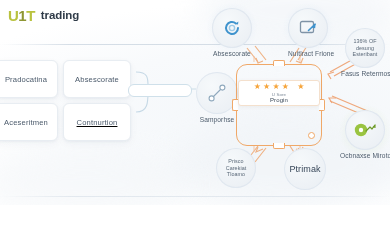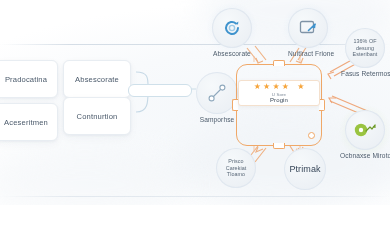--- a/index.html
+++ b/index.html
@@ -54,21 +54,21 @@
     display:flex;align-items:center;justify-content:center;
     text-align:center;
   }
   .card span{
     font-size:7.6px;color:#4b5a6b;letter-spacing:.15px;
     filter:blur(.28px);
   }
   .c1{left:0;top:0;width:62px;height:36px;}
   .c2{left:69px;top:0;width:66px;height:36px;}
   .c3{left:0;top:43px;width:62px;height:36px;}
-  .c4{left:69px;top:37px;width:66px;height:36px;}
+  .c4{left:69px;top:43px;width:66px;height:36px;text-decoration:underline;}
 
   
   .pill{
     position:absolute;left:128px;top:84px;width:62px;height:11px;
     border:1px solid #cfe0ea;border-radius:6px;background:#ffffff;
   }
 
   
   .node{position:absolute;}
   .node .disc{
@@ -128,20 +128,22 @@
 <div id="stage">
 
   <div class="bg-wash"></div>
   <div class="bg-blob blob-a"></div>
   <div class="bg-blob blob-b"></div>
   <div class="bg-blob blob-c"></div>
   <div class="hline" style="top:44px;"></div>
   <div class="hline" style="top:196px;opacity:.6;"></div>
 
   <div class="brand">
+    <div class="brand-mark"><span>U</span><span class="mid">1</span><span>T</span></div>
+    <div class="brand-word">trading</div>
   </div>
 
   <svg class="layer">
 
     <path d="M136 72 C148 72 148 78 148 86" fill="none" stroke="#c6d9e6" stroke-width="1.1"></path>
     <path d="M136 112 C148 112 148 102 148 92" fill="none" stroke="#c6d9e6" stroke-width="1.1"></path>
     <path d="M128 89 L190 89" fill="none" stroke="#cfe0ea" stroke-width="1.1"></path>
 
     <path d="M190 89 L196 89" fill="none" stroke="#cfe0ea" stroke-width="1.1"></path>
 

